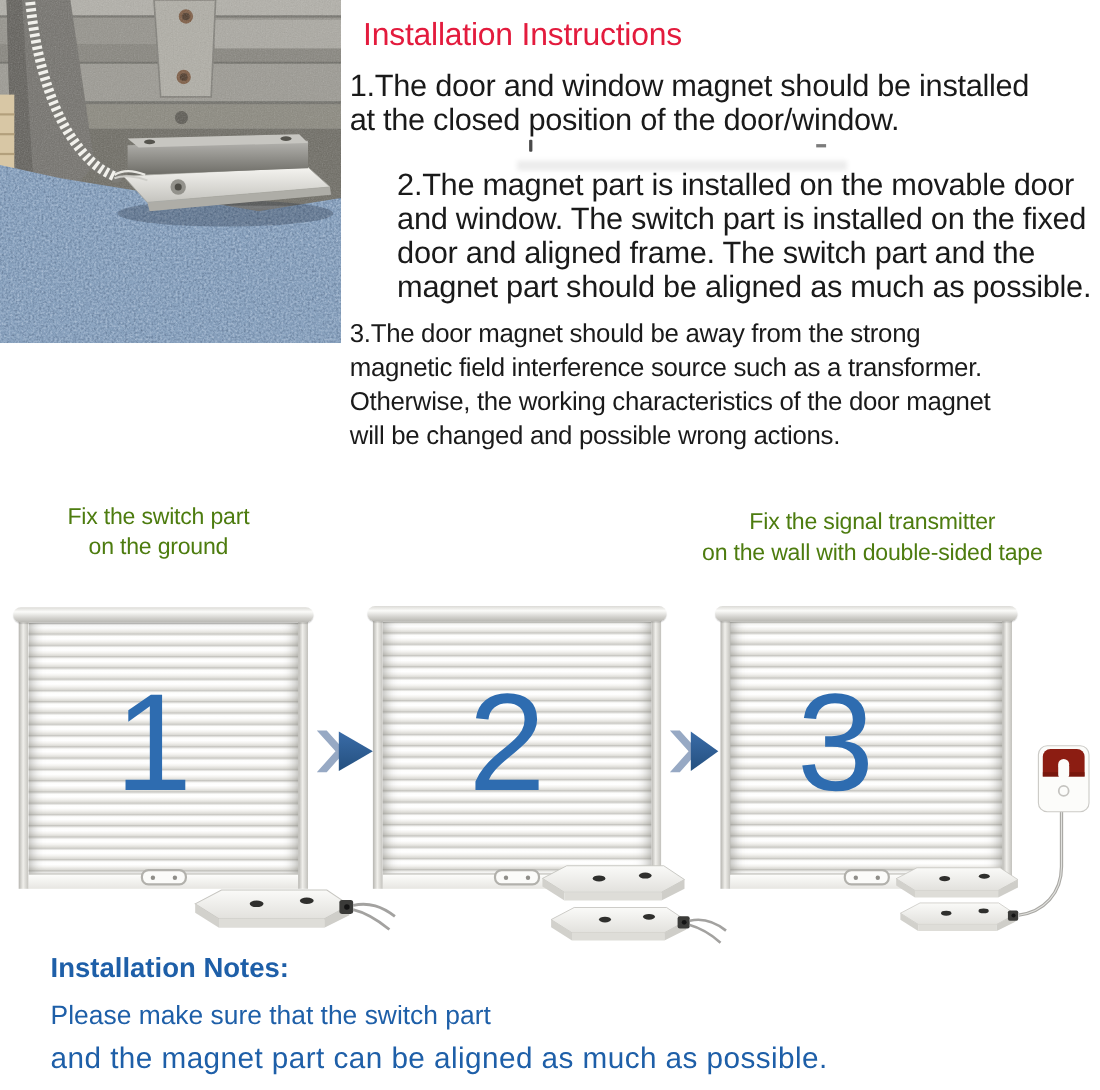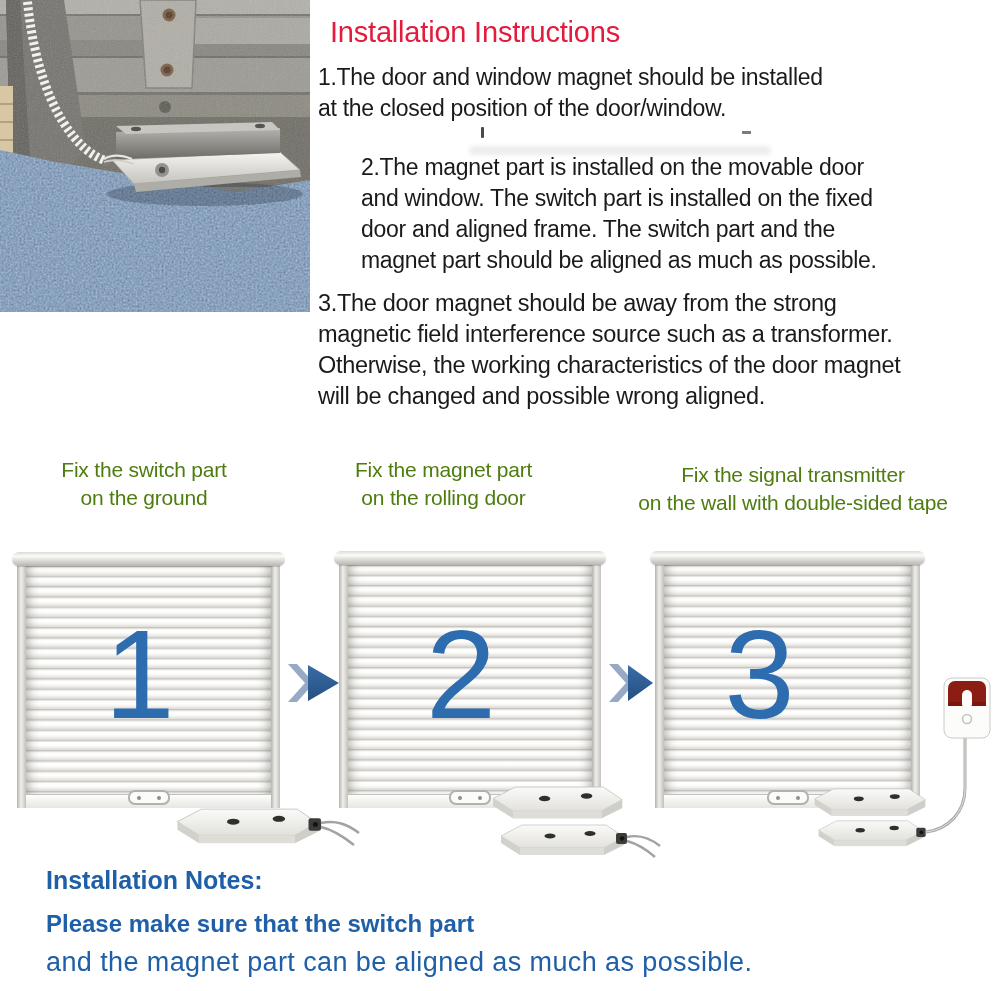--- a/index.html
+++ b/index.html
@@ -3,21 +3,21 @@
 <meta charset="utf-8">
 <style>
   html,body{margin:0;padding:0;background:#ffffff;}
   .canvas{position:relative;width:1000px;height:991px;background:#fff;overflow:hidden;
           font-family:"Liberation Sans",sans-serif;}
   
   .photo{position:absolute;left:0;top:0;width:310px;height:312px;}
   
   .title{position:absolute;left:318px;top:4px;margin:12px;font-size:29px;font-weight:500;
          letter-spacing:-0.2px;color:#e31b3d;white-space:nowrap;}
-  .para{position:absolute;left:318px;width:682px;color:#1a1a1a;font-size:23px;
+  .para{position:absolute;left:318px;width:682px;color:#1a1a1a;font-size:28px;
         line-height:31px;letter-spacing:-0.3px;}
   #p1{top:62px;}
   #p2{top:152px;margin-left:43px;}
   #p3{top:288px;font-size:23.5px;line-height:31px;}
   .tline{white-space:nowrap;}
   
   .art1{position:absolute;left:481px;top:127px;width:3px;height:11px;background:#2a2a2a;
         opacity:.85;border-radius:1px;}
   .art2{position:absolute;left:742px;top:131px;width:9px;height:3px;background:#444;opacity:.7;}
   .smear{position:absolute;left:470px;top:146px;width:300px;height:9px;background:#8f8f8f;
@@ -54,21 +54,21 @@
   .number{position:absolute;inset:0;display:flex;align-items:center;justify-content:center;
           font-size:126px;line-height:1;color:#2e6cb0;padding-bottom:10px;}
   #door1 .number{transform:translateX(-9px);}
   #door2 .number{transform:translateX(-9px);}
   #door3 .number{transform:translateX(-28px);}
   
   .overlay{position:absolute;left:0;top:0;width:1000px;height:991px;pointer-events:none;}
   
   .notes-head{position:absolute;left:46px;top:866px;font-size:25px;font-weight:bold;
               color:#1e5fa8;white-space:nowrap;}
-  .notes-line1{position:absolute;left:46px;top:910px;font-size:24px;font-weight:700;
+  .notes-line1{position:absolute;left:46px;top:910px;font-size:24px;font-weight:400;
               color:#1e5fa8;white-space:nowrap;}
   .notes-line2{position:absolute;left:46px;top:947px;font-size:27px;font-weight:500;
               letter-spacing:.4px;color:#1e5fa8;white-space:nowrap;}
 </style>
 </head>
 <body>
 
 <div class="canvas">
 
   <div class="photo">
@@ -182,30 +182,26 @@
     <div class="tline">2.The magnet part is installed on the movable door</div>
     <div class="tline">and window. The switch part is installed on the fixed</div>
     <div class="tline">door and aligned frame. The switch part and the</div>
     <div class="tline">magnet part should be aligned as much as possible.</div>
   </div>
 
   <div class="para" id="p3">
     <div class="tline">3.The door magnet should be away from the strong</div>
     <div class="tline">magnetic field interference source such as a transformer.</div>
     <div class="tline">Otherwise, the working characteristics of the door magnet</div>
-    <div class="tline">will be changed and possible wrong aligned.</div>
+    <div class="tline">will be changed and possible wrong actions.</div>
   </div>
 
   <div class="caption" id="cap1">
     <div>Fix the switch part</div>
     <div>on the ground</div>
-  </div>
-  <div class="caption" id="cap2">
-    <div>Fix the magnet part</div>
-    <div>on the rolling door</div>
   </div>
   <div class="caption" id="cap3">
     <div>Fix the signal transmitter</div>
     <div>on the wall with double-sided tape</div>
   </div>
 
   <div class="door" id="door1">
     <div class="rail left"></div>
     <div class="rail right"></div>
     <div class="slats"></div>

